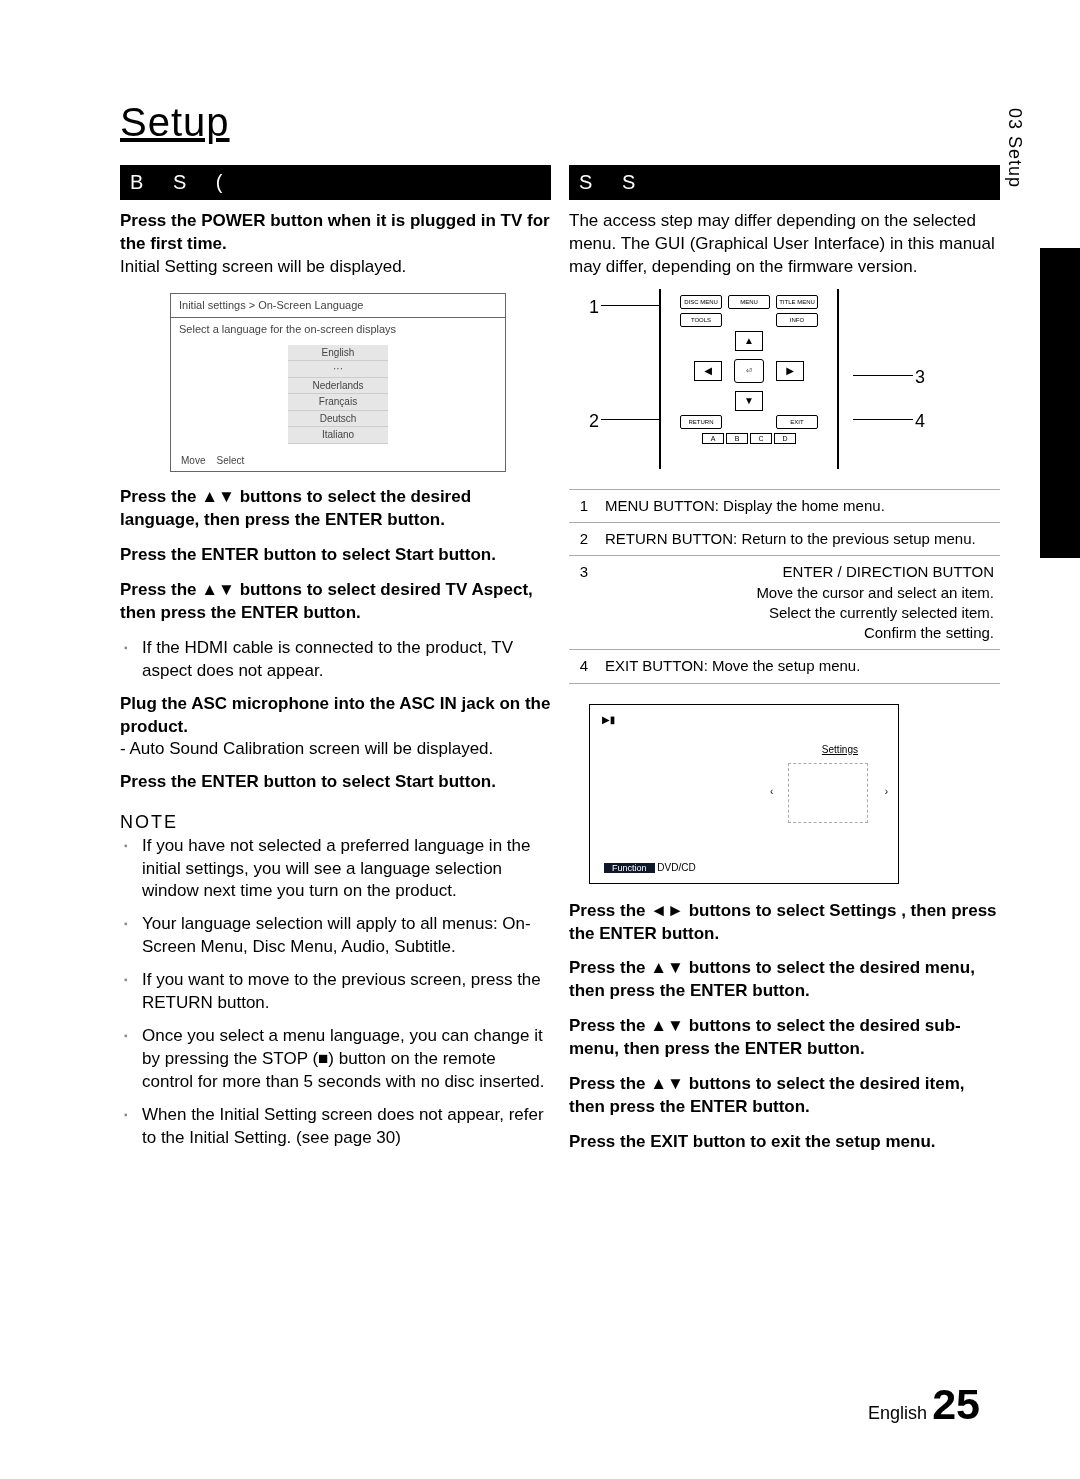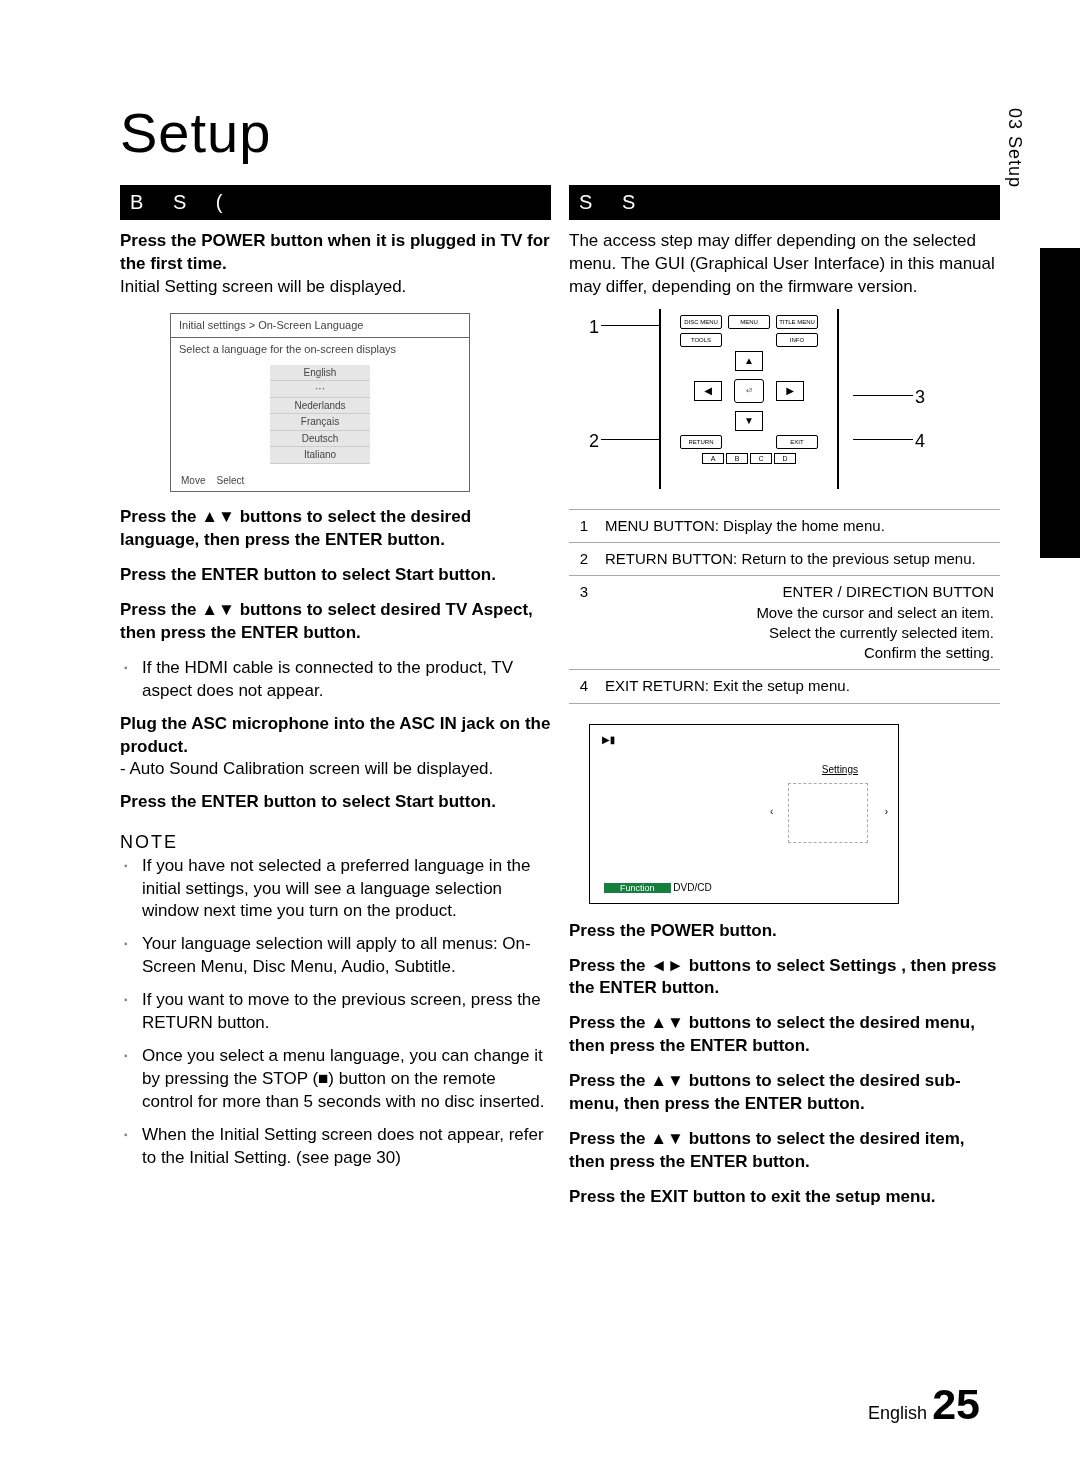--- a/index.html
+++ b/index.html
@@ -25,24 +25,25 @@
   }
   .black-block {
     position: absolute;
     right: 0;
     top: 248px;
     width: 40px;
     height: 310px;
     background: #000;
   }
   h1.title {
-    font-size: 56px;
+    font-size: 40px;
     font-weight: 300;
     margin: 0 0 20px 0;
     letter-spacing: 1px;
+    text-decoration: underline;
   }
   .columns {
     display: flex;
     gap: 18px;
   }
   .col {
     flex: 1;
     font-size: 17px;
     line-height: 1.35;
   }
@@ -51,21 +52,21 @@
     color: #fff;
     padding: 4px 10px;
     font-size: 20px;
     letter-spacing: 12px;
     margin-bottom: 10px;
   }
   .step-list > div, .num-steps > div { margin-bottom: 12px; }
   .bold { font-weight: bold; }
   .screen-box {
     border: 1px solid #666;
-    width: 300px;
+    width: 336px;
     margin: 14px auto 14px 50px;
     font-size: 11px;
     color: #444;
   }
   .screen-box .hdr {
     border-bottom: 1px solid #666;
     padding: 4px 8px;
   }
   .screen-box .sub {
     padding: 4px 8px;
@@ -126,21 +127,21 @@
     position: relative;
     font-size: 10px;
   }
   .tv-screen .top{position:absolute; top:8px; left:12px;}
   .tv-screen .settings{position:absolute; top:38px; right:40px;text-decoration:underline;}
   .tv-screen .icon-box{position:absolute; top:58px; right:30px; width:80px; height:60px; border:1px dashed #aaa;}
   .tv-screen .arrows{position:absolute; top:80px;}
   .tv-screen .arrows.l{left:180px;}
   .tv-screen .arrows.r{right:10px;}
   .tv-screen .func{position:absolute; bottom:8px; left:14px;}
-  .tv-screen .func .tag{background:#15803d; color:#fff; padding:0 16px; font-size:9px;}
+  .tv-screen .func .tag{background:#0f172a; color:#fff; padding:0 8px; font-size:9px;}
   .page-num { position:absolute; bottom:50px; right:100px; font-size:18px;}
   .page-num .big{font-size:43px; font-weight:bold;}
 </style>
 </head>
 <body>
 
 <div class="page">
   <div class="side-tab">03  Setup</div>
   <div class="black-block"></div>
 
@@ -251,39 +252,38 @@
             </tr>
         <tr>
               <td>3</td>
               <td style="white-space:pre-line;text-align:right;">ENTER / DIRECTION BUTTON
 Move the cursor and select an item.
 Select the currently selected item.
 Conﬁrm the setting.</td>
             </tr>
         <tr>
               <td>4</td>
-              <td>EXIT RETURN: Exit the setup menu.</td>
+              <td>EXIT BUTTON: Move the setup menu.</td>
             </tr>
       </tbody>
         </table>
 
       <div class="tv-screen">
         <div class="top">▶▮</div>
         <div class="settings">Settings</div>
         <div class="icon-box"></div>
         <div class="arrows l">‹</div>
         <div class="arrows r">›</div>
         <div class="func">
           <span class="tag">Function</span>
           <span>DVD/CD</span>
         </div>
       </div>
 
       <div class="num-steps">
-        <div class="bold">Press the POWER button.</div>
         <div class="bold">Press the ◄► buttons to select Settings , then press the ENTER button.</div>
         <div class="bold">Press the ▲▼ buttons to select the desired menu, then press the ENTER button.</div>
         <div class="bold">Press the ▲▼ buttons to select the desired sub-menu, then press the ENTER button.</div>
         <div class="bold">Press the ▲▼ buttons to select the desired item, then press the ENTER button.</div>
         <div class="bold">Press the EXIT button to exit the setup menu.</div>
       </div>
     </div>
   </div>
 
   <div class="page-num">

